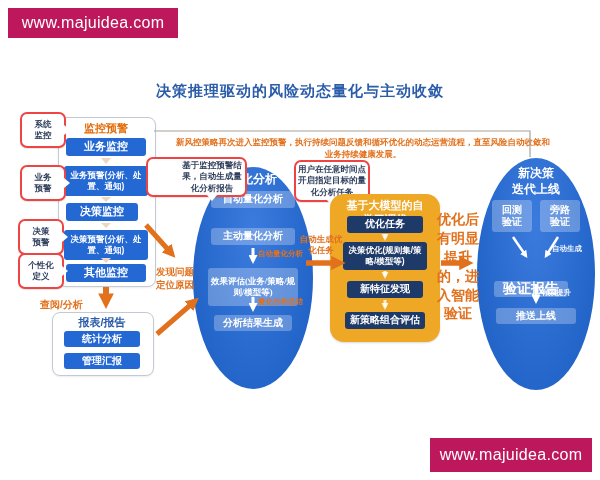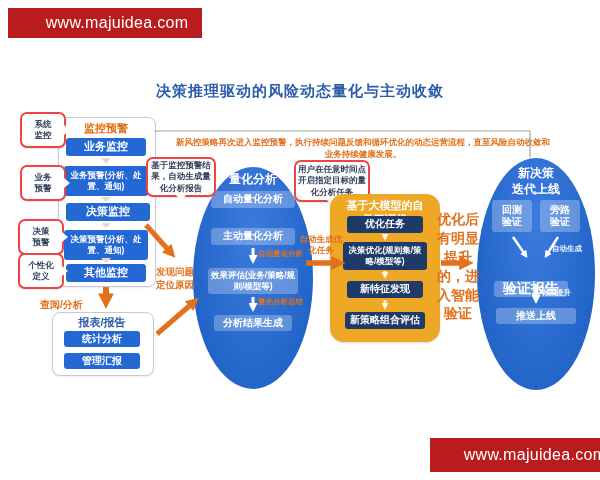--- a/index.html
+++ b/index.html
@@ -4,22 +4,22 @@
 <style>
   html,body{margin:0;padding:0;}
   body{
     width:600px;height:480px;position:relative;overflow:hidden;
     background:#ffffff;
     font-family:"Liberation Sans","DejaVu Sans",sans-serif;
   }
   .abs{position:absolute;}
   .t{white-space:pre-line;}
   .banner{
-    background:#b91c1c;color:#ffffff;display:flex;align-items:center;justify-content:center;
-    font-size:16px;letter-spacing:.3px;padding-left:24px;
+    background:#be185d;color:#ffffff;display:flex;align-items:center;justify-content:center;
+    font-size:16px;letter-spacing:.3px;
   }
   .title{
     width:600px;text-align:center;color:#2a5caa;font-weight:700;font-size:15px;letter-spacing:1px;
   }
   .loopnote{
     color:#e2711d;font-weight:700;font-size:8.5px;line-height:1.45;text-align:center;
   }
   .panel{background:#ffffff;border:1.5px solid #c3cad3;border-radius:8px;box-shadow:0 1px 2px rgba(0,0,0,.08);}
   .panel-h{font-weight:700;text-align:center;font-size:11px;}
   .bluebox{
@@ -65,21 +65,21 @@
 <div class="abs title t" style="left:0;top:82px;">决策推理驱动的风险动态量化与主动收敛</div>
 
 <div class="abs loopnote t" style="left:162px;top:136px;width:402px;">新风控策略再次进入监控预警，执行持续问题反馈和循环优化的动态运营流程，直至风险自动收敛和
 业务持续健康发展。</div>
 
 <div class="abs panel" style="left:58px;top:117px;width:96px;height:168px;"></div>
 <div class="abs panel-h t" style="left:58px;top:121px;width:96px;color:#e36c09;">监控预警</div>
 
 <div class="abs bluebox t" style="left:66px;top:138px;width:80px;height:18px;font-size:11px;">业务监控</div>
 <div class="abs bluebox t" style="left:64px;top:166px;width:84px;height:30px;font-size:8.5px;">业务预警(分析、处置、通知)</div>
-<div class="abs bluebox t" style="left:66px;top:203px;width:84px;height:18px;font-size:11px;">决策监控</div>
+<div class="abs bluebox t" style="left:66px;top:203px;width:72px;height:18px;font-size:11px;">决策监控</div>
 <div class="abs bluebox t" style="left:64px;top:230px;width:84px;height:30px;font-size:8.5px;">决策预警(分析、处置、通知)</div>
 <div class="abs bluebox t" style="left:66px;top:264px;width:80px;height:18px;font-size:11px;">其他监控</div>
 
 <div class="abs callout callout-left t" style="left:20px;top:112px;width:42px;height:32px;">系统
 监控</div>
 <div class="abs callout callout-left t" style="left:20px;top:165px;width:42px;height:32px;">业务
 预警</div>
 <div class="abs callout callout-left t" style="left:18px;top:219px;width:42px;height:32px;">决策
 预警</div>
 <div class="abs callout callout-left t" style="left:18px;top:253px;width:42px;height:32px;">个性化
@@ -88,26 +88,26 @@
 <div class="abs orange-t t" style="left:40px;top:298px;font-size:10px;">查阅/分析</div>
 <div class="abs panel" style="left:52px;top:312px;width:100px;height:62px;"></div>
 <div class="abs panel-h t" style="left:52px;top:315px;width:100px;color:#2a5caa;">报表/报告</div>
 <div class="abs bluebox t" style="left:64px;top:331px;width:76px;height:16px;font-size:10px;">统计分析</div>
 <div class="abs bluebox t" style="left:64px;top:353px;width:76px;height:16px;font-size:10px;">管理汇报</div>
 
 <div class="abs ellipse" style="left:193px;top:167px;width:120px;height:222px;"></div>
 <div class="abs ell-h t" style="left:193px;top:172px;width:120px;">量化分析</div>
 <div class="abs innerbox t" style="left:211px;top:191px;width:84px;height:17px;font-size:10px;">自动量化分析</div>
 <div class="abs innerbox t" style="left:211px;top:228px;width:84px;height:17px;font-size:10px;">主动量化分析</div>
-<div class="abs innerbox t" style="left:208px;top:268px;width:90px;height:26px;font-size:8.5px;">效果评估(业务/策略/规则/模型等)</div>
+<div class="abs innerbox t" style="left:208px;top:268px;width:90px;height:38px;font-size:8.5px;font-family:Liberation Serif, serif;">效果评估(业务/策略/规则/模型等)</div>
 <div class="abs innerbox t" style="left:214px;top:315px;width:78px;height:16px;font-size:10px;">分析结果生成</div>
 <div class="abs orange-t t" style="left:258px;top:249px;font-size:7.5px;">自动量化分析</div>
 <div class="abs orange-t t" style="left:258px;top:297px;font-size:7.5px;">量化分析总结</div>
 
-<div class="abs callout callout-down t" style="left:146px;top:157px;width:66px;height:36px;">基于监控预警结果，自动生成量化分析报告</div>
+<div class="abs callout callout-down t" style="left:146px;top:157px;width:66px;height:36px;padding-left:31px;">基于监控预警结果，自动生成量化分析报告</div>
 <div class="abs callout callout-down t" style="left:294px;top:160px;width:72px;height:38px;">用户在任意时间点开启指定目标的量化分析任务</div>
 
 <div class="abs tuning-panel" style="left:330px;top:194px;width:110px;height:148px;"></div>
 <div class="abs ell-h t" style="left:345px;top:198px;width:80px;font-size:11px;">基于大模型的自学习调优</div>
 <div class="abs navybox t" style="left:347px;top:216px;width:76px;height:17px;font-size:10px;">优化任务</div>
 <div class="abs navybox t" style="left:343px;top:242px;width:84px;height:28px;font-size:8.5px;">决策优化(规则集/策略/模型等)</div>
 <div class="abs navybox t" style="left:347px;top:281px;width:76px;height:17px;font-size:10px;">新特征发现</div>
 <div class="abs navybox t" style="left:345px;top:312px;width:80px;height:17px;font-size:10px;">新策略组合评估</div>
 
 <div class="abs ellipse" style="left:477px;top:158px;width:118px;height:232px;"></div>

